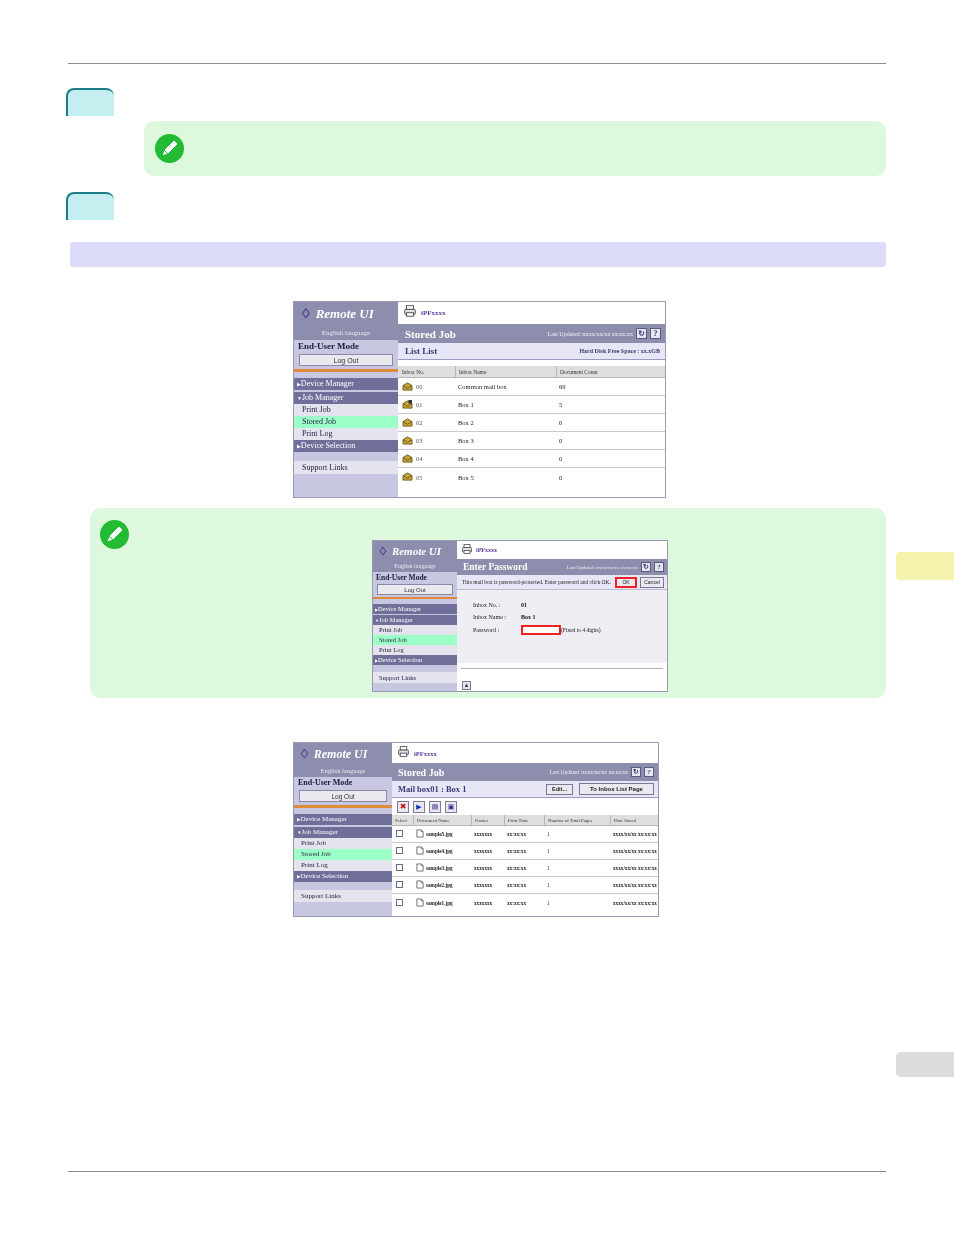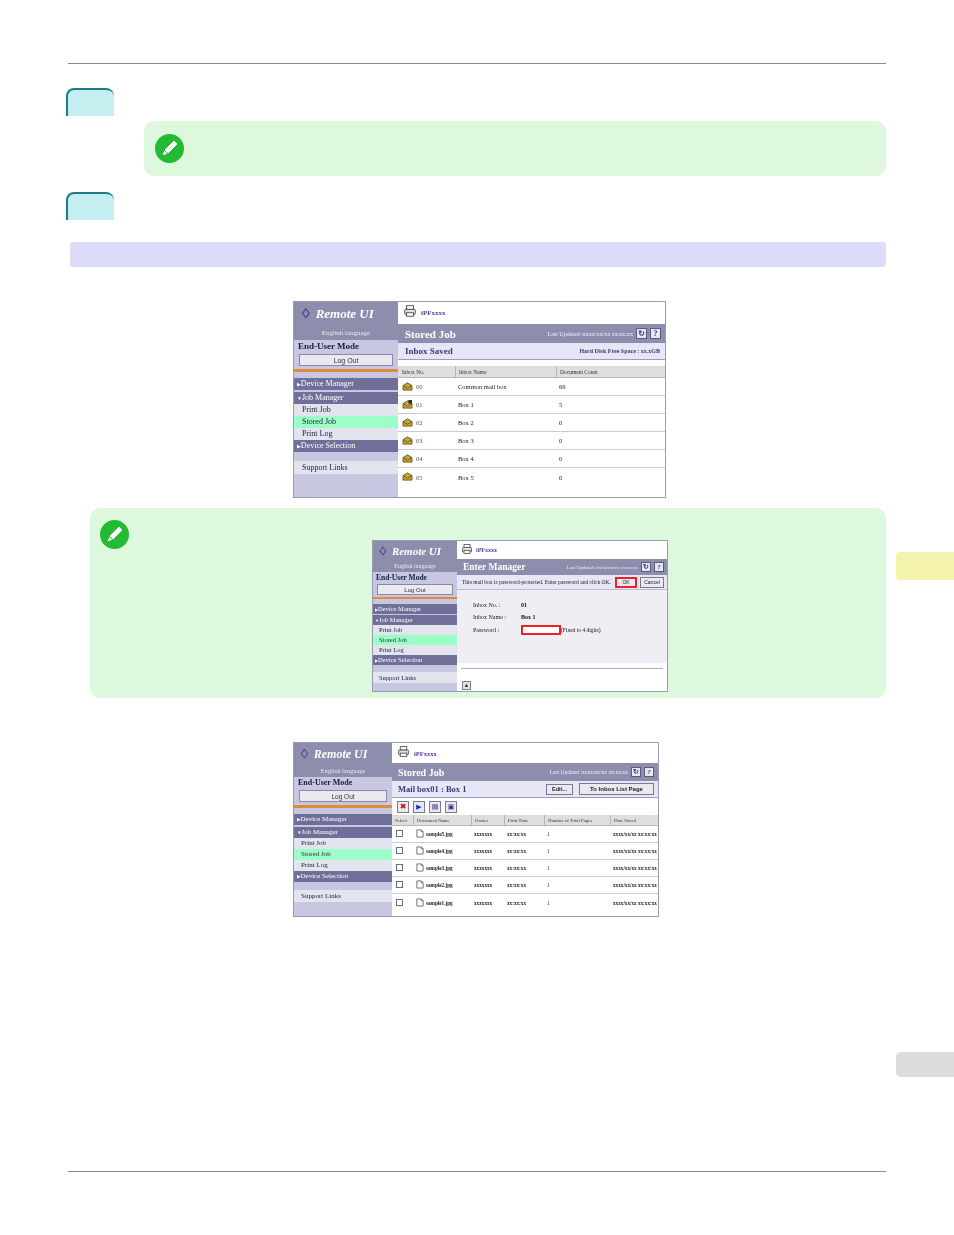--- a/index.html
+++ b/index.html
@@ -177,21 +177,21 @@
     </div>
     <div class="ru-titlebar" style="height:19px;padding:0 4px 0 7px;font-size:11px;">
       <span>Stored Job</span>
       <span class="ru-updated" style="font-size:6px;">
         <span>Last Updated :xxxx/xx/xx xx:xx:xx</span>
         <span class="ru-ic" style="width:11px;height:11px;font-size:8px;">↻</span>
         <span class="ru-ic" style="width:11px;height:11px;font-size:8px;">?</span>
       </span>
     </div>
     <div class="ru-subhead" style="height:17px;padding:0 5px 0 7px;font-size:9px;">
-      <span>Inbox Saved</span>
+      <span>List List</span>
       <span class="rt" style="font-size:6px;">Hard Disk Free Space : xx.xGB</span>
     </div>
     <div style="height:6px;background:#fff;"></div>
     <div class="ru-thead" style="height:12px;font-size:5.5px;line-height:12px;">
       <span style="width:57px;padding-left:4px;">Inbox No.</span>
       <span style="width:101px;padding-left:3px;border-left:1px solid #b6b6b6;">Inbox Name</span>
       <span style="flex:1;padding-left:3px;border-left:1px solid #b6b6b6;">Document Count</span>
     </div>
 
     <div class="ru-row" style="height:18px;font-size:6.5px;">
@@ -295,21 +295,21 @@
       <span class="ru-printer">
         <svg width="12" height="12" viewBox="0 0 16 16">
               <rect x="2" y="6" width="12" height="6" rx="1" fill="#dfdfe8" stroke="#444"></rect>
               <rect x="4" y="2" width="8" height="4" fill="#fff" stroke="#444"></rect>
               <rect x="4" y="10" width="8" height="4" fill="#fff" stroke="#444"></rect>
             </svg>
       </span>
       <span class="ru-model" style="font-size:6px;">iPFxxxx</span>
     </div>
     <div class="ru-titlebar" style="height:16px;padding:0 3px 0 6px;font-size:9.5px;">
-      <span>Enter Manager</span>
+      <span>Enter Password</span>
       <span class="ru-updated" style="font-size:5px;">
         <span>Last Updated :xxxx/xx/xx xx:xx:xx</span>
         <span class="ru-ic" style="width:10px;height:10px;font-size:7px;">↻</span>
         <span class="ru-ic" style="width:10px;height:10px;font-size:7px;">?</span>
       </span>
     </div>
     <div class="ru-msgbar" style="height:15px;padding:0 3px 0 5px;font-size:5.5px;">
       <span>This mail box is password-protected. Enter password and click OK.</span>
       <span style="display:flex;gap:3px;align-items:center;">
         <span class="ru-btn hl-red" style="width:22px;height:11px;font-size:5px;">OK</span>

